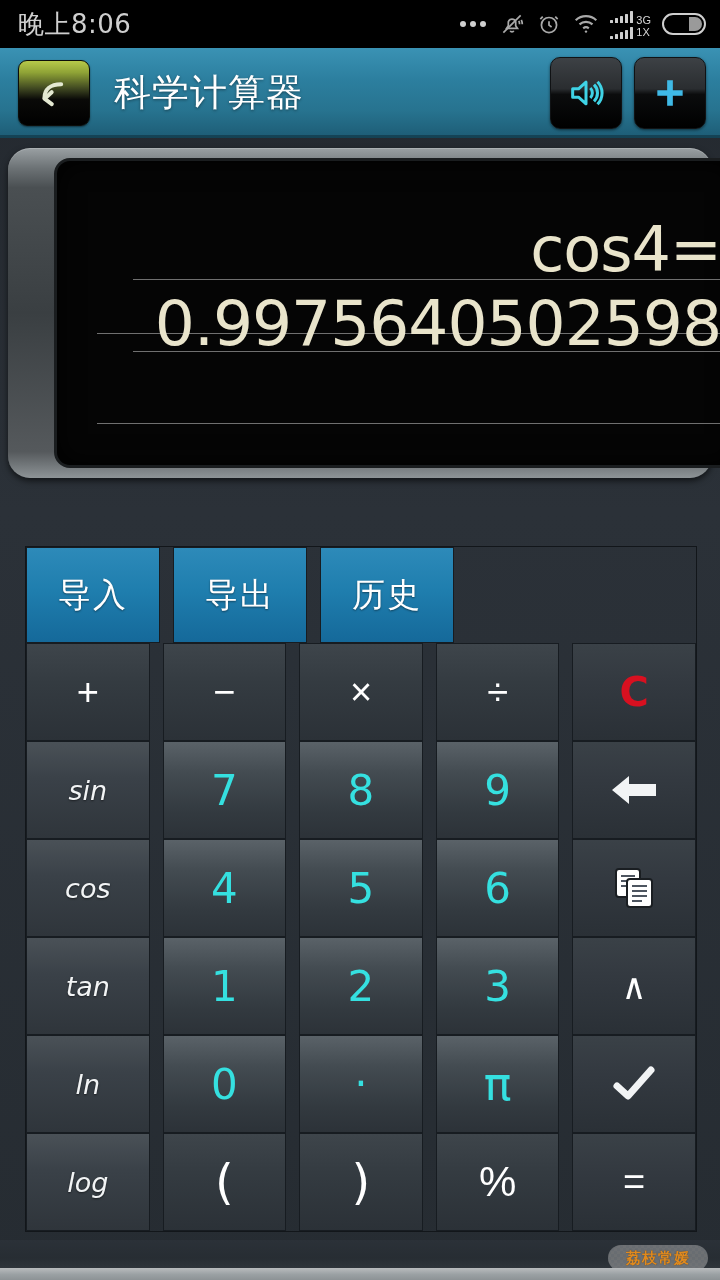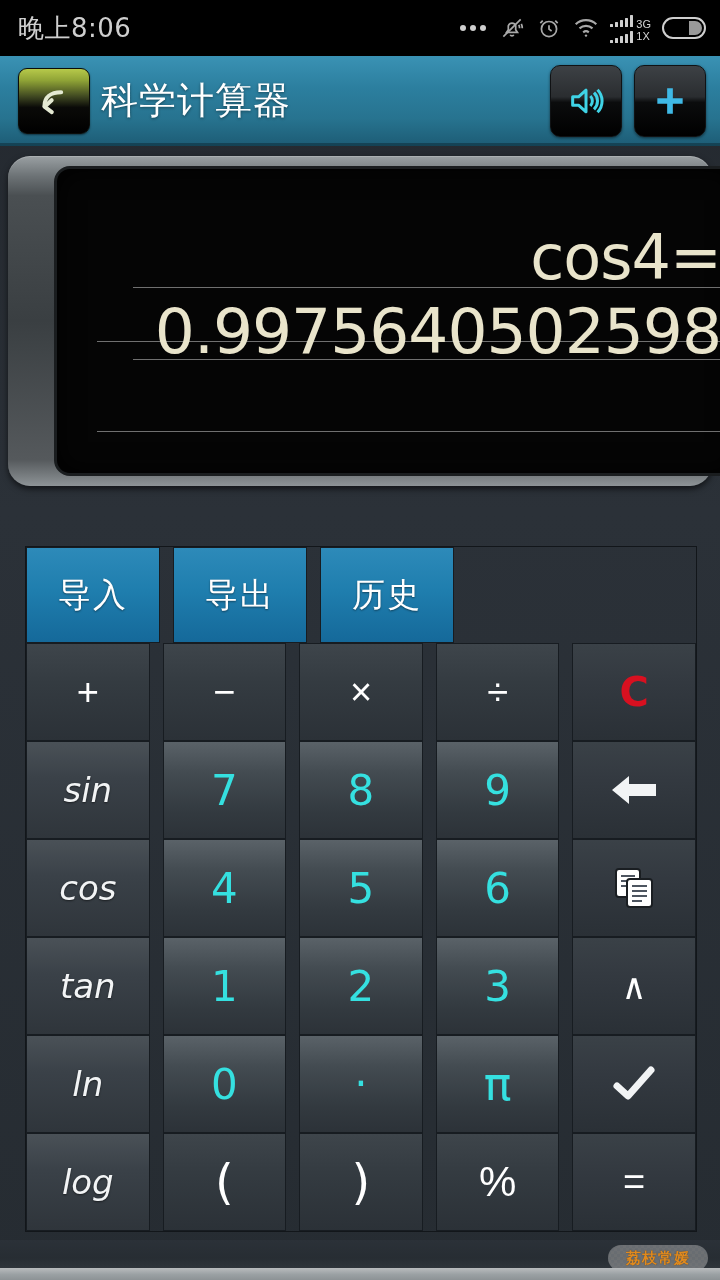--- a/index.html
+++ b/index.html
@@ -10,21 +10,21 @@
     overflow: hidden;
   }
   #app {
     position: relative;
     width: 720px; height: 1280px;
     background: linear-gradient(180deg,#23282e 0%,#2b3138 40%,#262c32 100%);
   }
 
   
   .statusbar {
-    height: 56px; width: 100%;
+    height: 48px; width: 100%;
     background: #000;
     display: flex; align-items: center;
     padding: 0 14px 0 18px;
     color: #d8d8d8;
   }
   .status-time {
     font-size: 26px; letter-spacing: .5px; color: #cfcfcf;
     font-family: "DejaVu Sans","Liberation Sans",sans-serif;
   }
   .status-right {
@@ -64,21 +64,21 @@
   .back-btn {
     width: 72px; height: 66px; border-radius: 9px;
     background: linear-gradient(180deg,#b7c94a 0%,#8fa336 18%,#3c4420 44%,#0a0a08 60%,#000 100%);
     border: 1px solid #0b0d0a;
     display:flex; align-items:center; justify-content:center;
     box-shadow: 0 1px 2px rgba(0,0,0,.5);
     position: relative; overflow: hidden;
   }
   .back-arrow { width: 38px; height: 38px; display:block; }
   .app-title {
-    margin-left: 11px; color: #ffffff; font-size: 37px; font-weight: 400;
+    margin-left: 24px; color: #ffffff; font-size: 37px; font-weight: 400;
     letter-spacing: 1px; text-shadow: 0 1px 3px rgba(0,0,0,.45);
     font-family: "DejaVu Sans","Liberation Sans",sans-serif;
   }
   .appbar-actions { margin-left:auto; display:flex; gap: 12px; }
   .ab-btn {
     width: 72px; height: 72px; border-radius: 10px;
     background: linear-gradient(180deg,#3d4145 0%,#2a2d30 44%,#0b0c0d 52%,#000 100%);
     border: 1px solid #101214;
     display:flex; align-items:center; justify-content:center;
     box-shadow: 0 1px 3px rgba(0,0,0,.55);
@@ -140,21 +140,21 @@
     font-size: 33px; letter-spacing: 2px;
     text-shadow: 0 1px 2px rgba(0,0,0,.45);
     font-family: "DejaVu Sans","Liberation Sans",sans-serif;
   }
   .col1 { width: 20%; }
   .col2 { width: 40%; }
   
   .krow.pad .key { height: 98px; }
   .k-fn {
     background: linear-gradient(180deg,#4a5157 0%,#3a4148 38%,#2f353b 100%);
-    font-style: italic; font-size: 34px; color: #f2f4f5;
+    font-style: italic; font-size: 27px; color: #f2f4f5;
     font-family: "DejaVu Sans","Liberation Sans",sans-serif;
     text-shadow: 0 1px 2px rgba(0,0,0,.5);
   }
   .k-op {
     background: linear-gradient(180deg,#3e454b 0%,#343b41 40%,#2b3137 100%);
     font-size: 38px; color: #ffffff;
   }
   .k-num {
     background: linear-gradient(180deg,#5a6268 0%,#434b51 32%,#333a40 72%,#2c3238 100%);
     font-size: 42px; color: #35e0e0;

